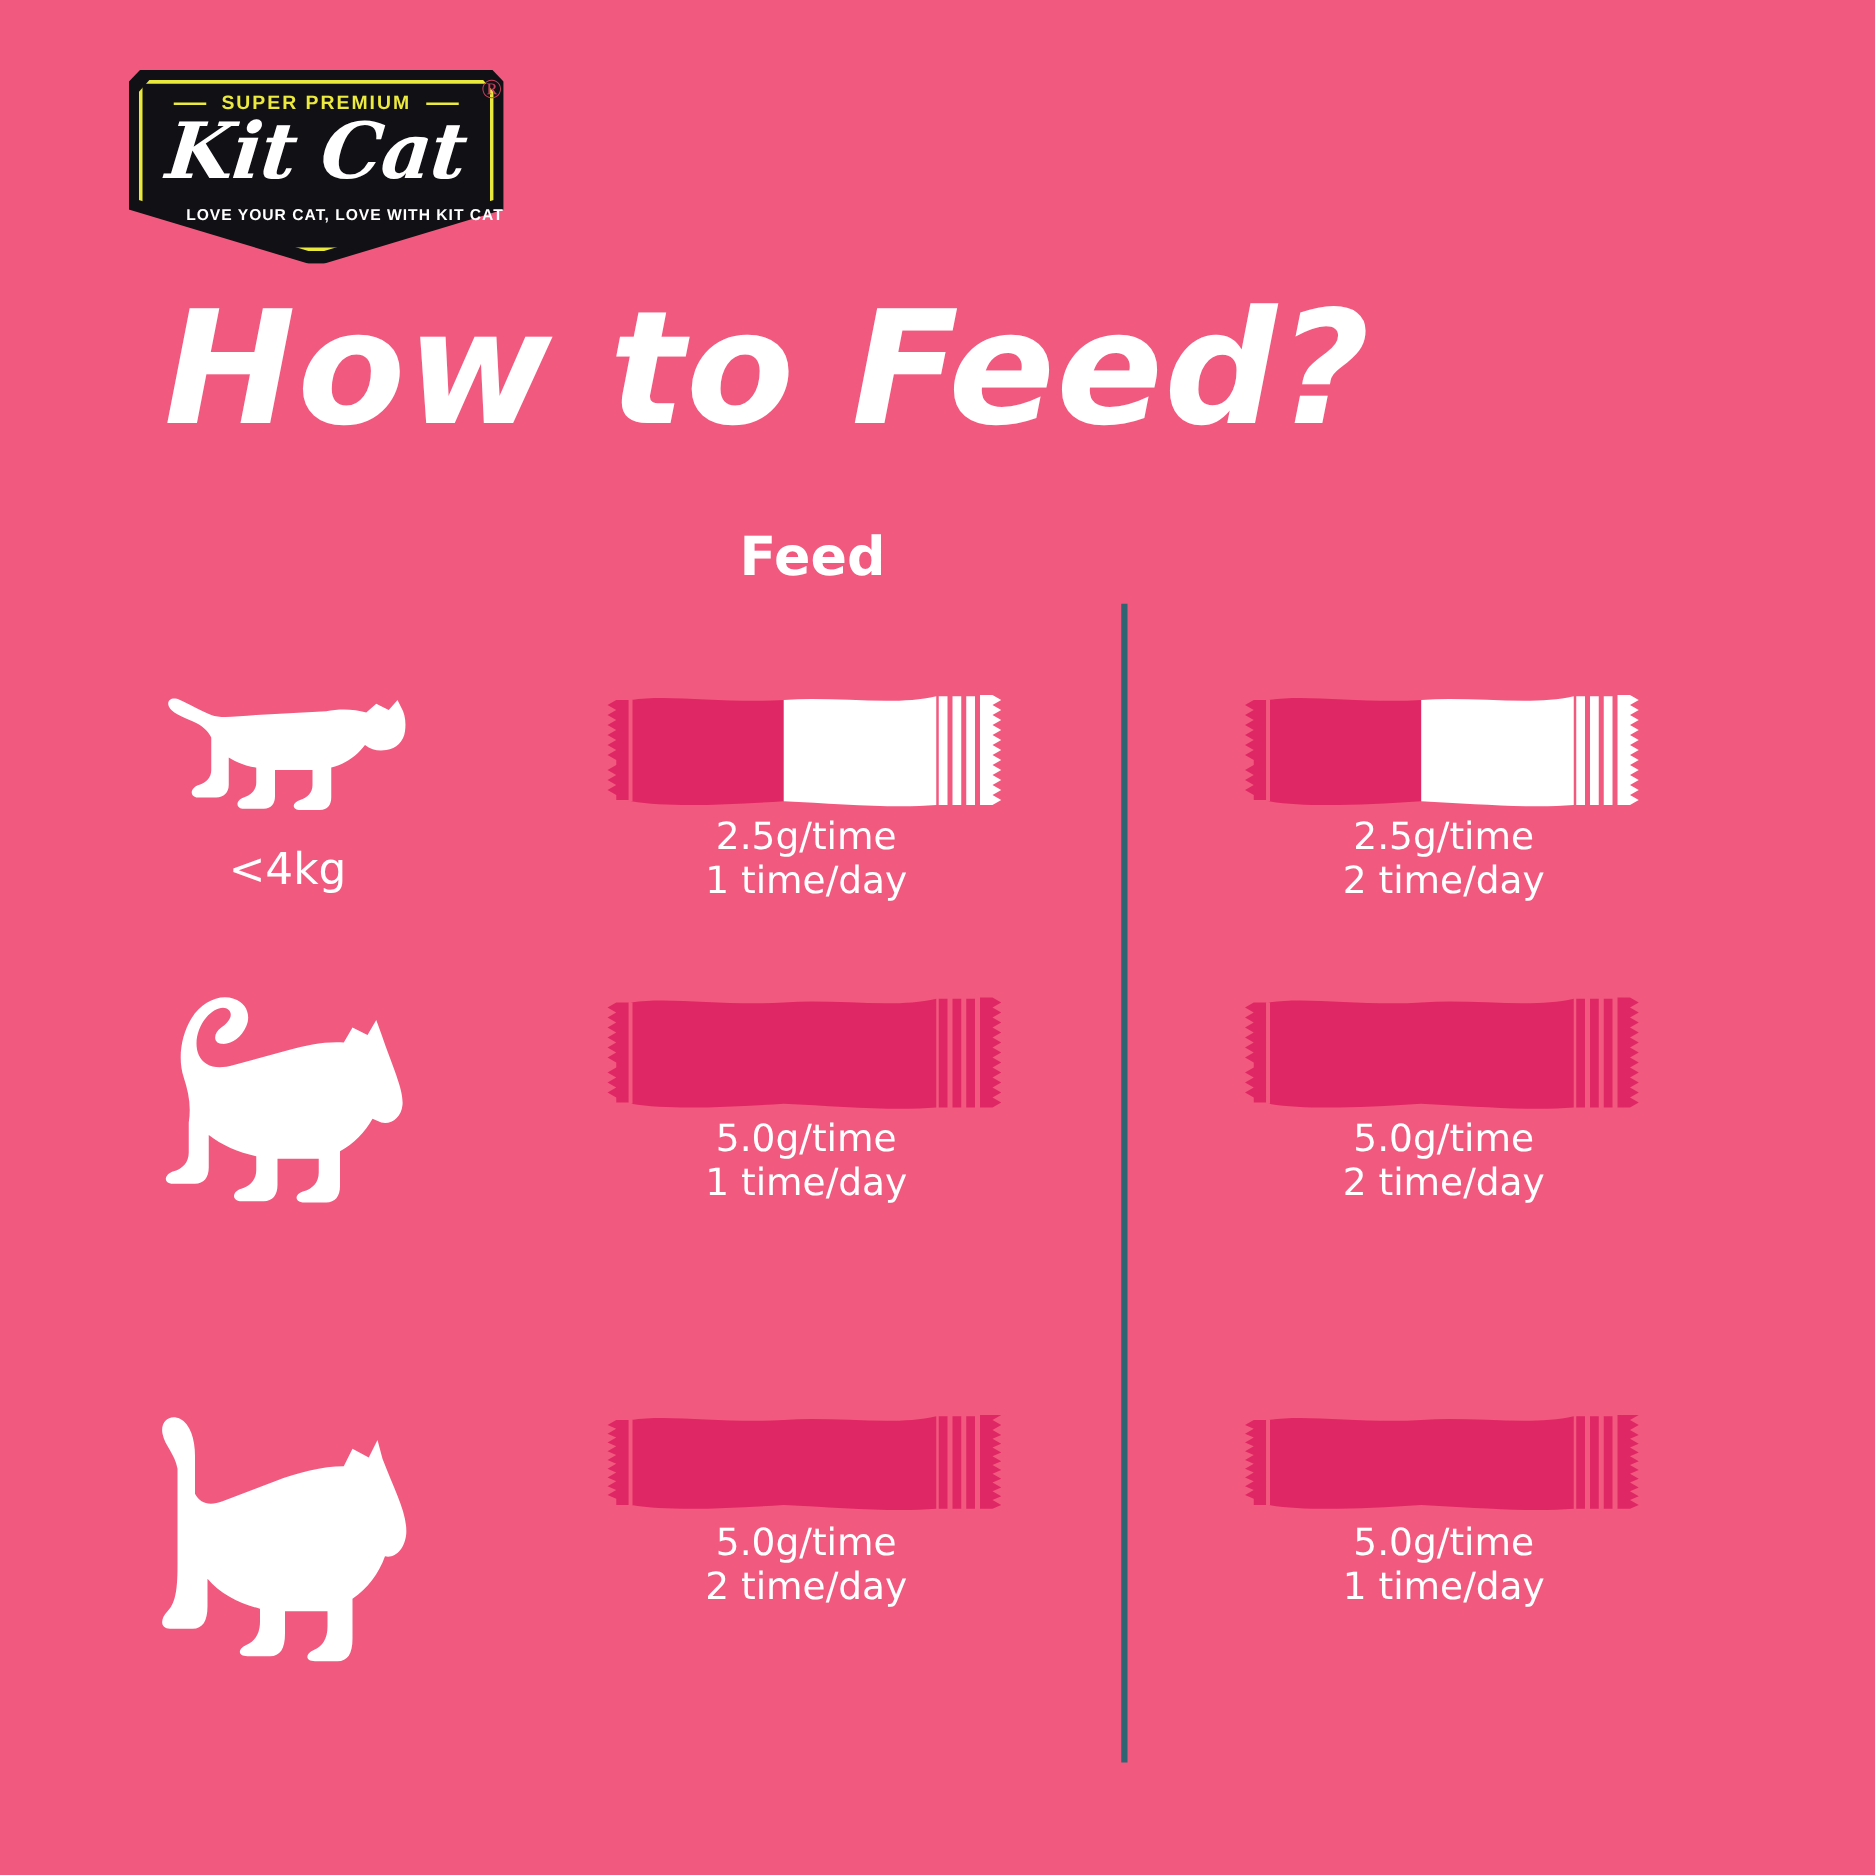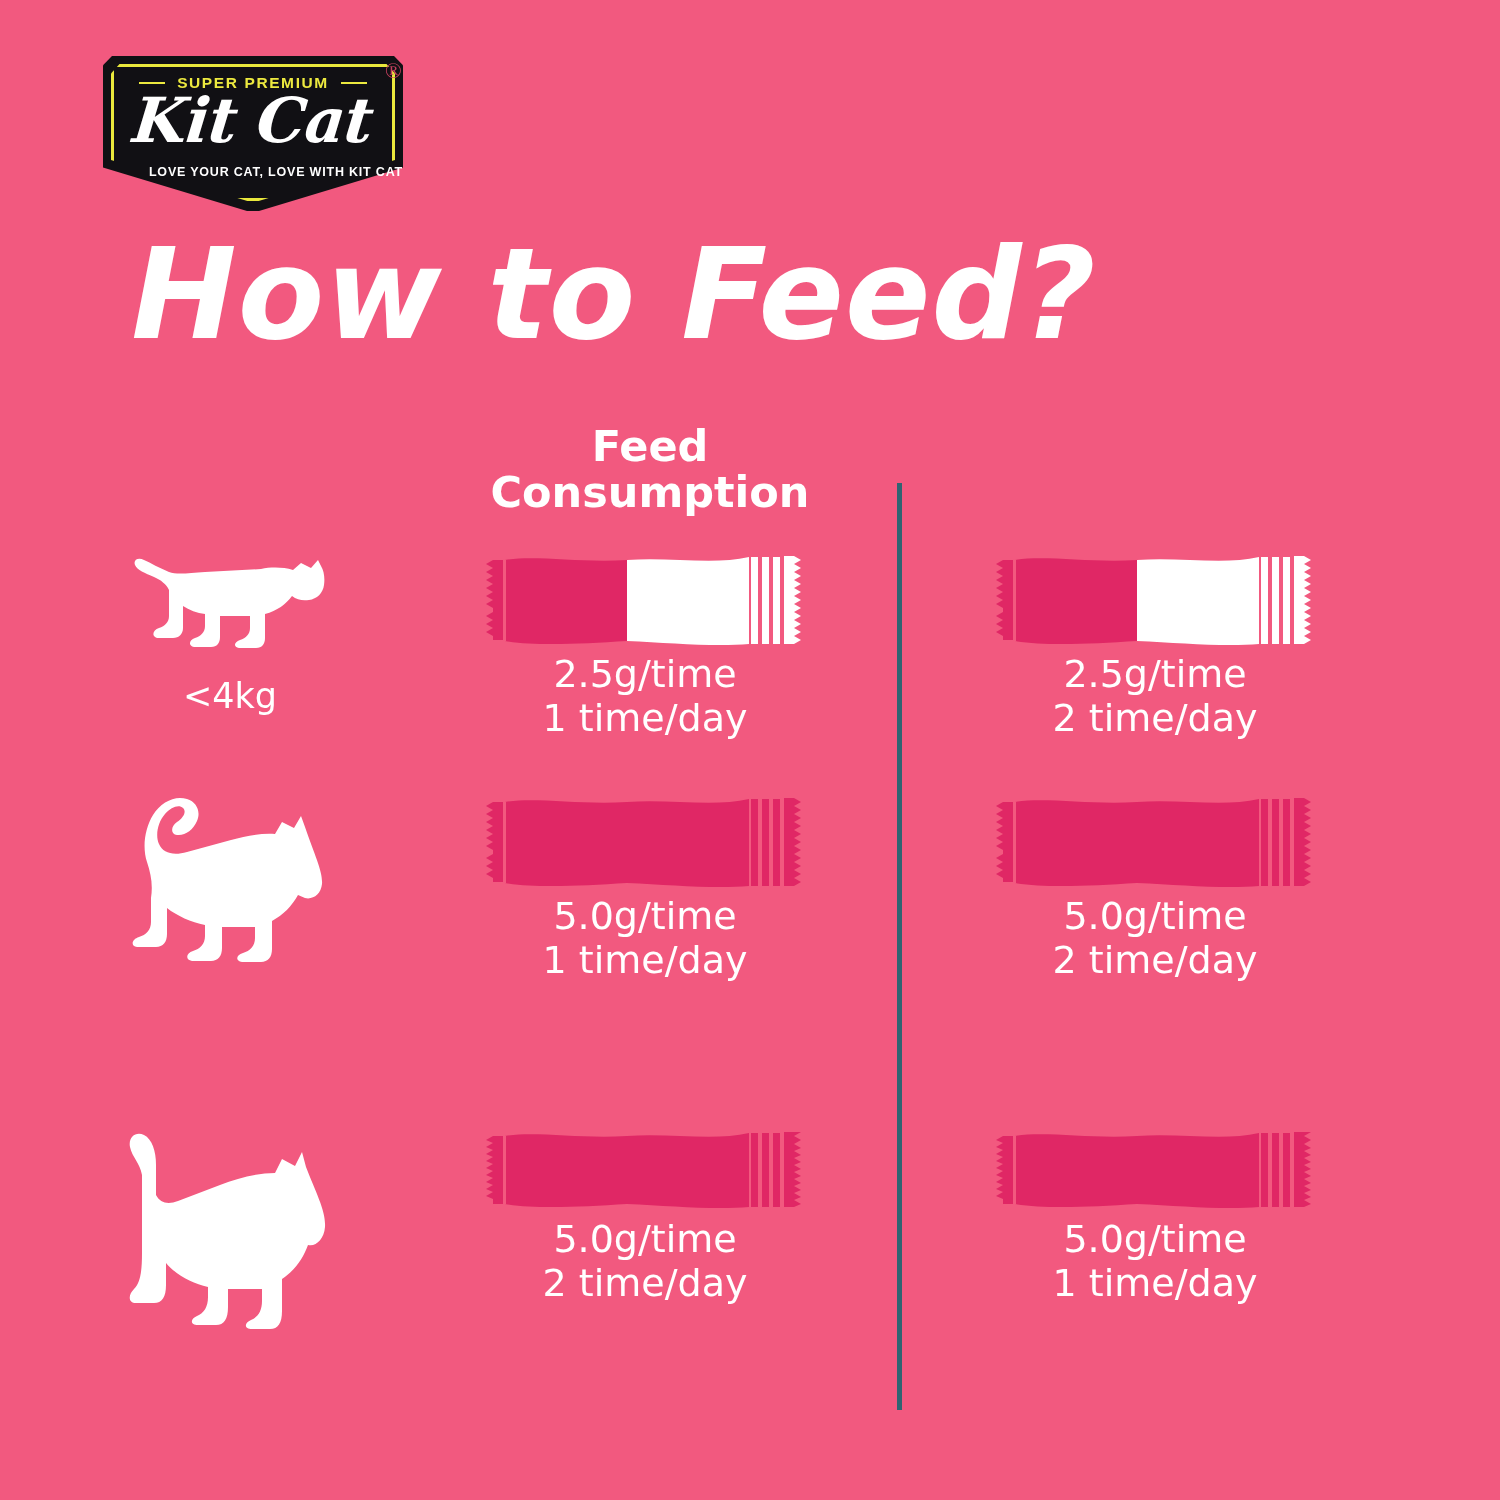--- a/index.html
+++ b/index.html
@@ -175,21 +175,21 @@
     position: absolute;
     width: 420px;
     text-align: center;
   }
   .dose-cell.daily    { left: 435px; }
   .dose-cell.recovery { left: 945px; }
 
   .sachet-holder { display: block; margin: 0 auto; }
   .dose-text {
     color: #ffffff;
-    font-size: 38px;
+    font-size: 30px;
     line-height: 1.17;
     font-weight: 500;
     font-family: "DejaVu Sans", sans-serif;
     white-space: pre-line;
   }
 </style>
 </head>
 <body>
 
 <div class="poster">
@@ -200,21 +200,20 @@
     <div class="logo-super">SUPER PREMIUM</div>
     <div class="logo-name">Kit Cat</div>
     <div class="logo-tag">LOVE YOUR CAT, LOVE WITH KIT CAT</div>
   </div>
   <div class="logo-reg">®</div>
 
   <div class="title">How to Feed?</div>
 
   <div class="col-head daily">
     <div>Feed</div>
-    <div>Consumption</div>
   </div>
 
   <div class="divider"></div>
 
   <div class="row r1">
 
     <div class="cat-cell">
       <svg class="cat-svg" width="210" height="110" viewBox="0 0 210 110">
         <path fill="#ffffff" d="M196,18 L193,12 L186,20 L176,15 L168,22 C158,19 146,19 136,21 L80,24 C64,25 52,27 44,24 C34,20 26,15 19,12 C13,9 8,12 10,17 C12,22 20,25 29,29 C36,32 41,36 44,42 L44,68 C44,74 40,78 34,80 C28,82 26,88 32,90 L48,90 C54,90 58,86 58,80 L58,58 C64,62 72,65 80,66 L80,78 C80,84 76,88 70,90 C64,92 63,98 69,99 L86,99 C92,99 95,95 95,89 L95,68 L125,68 L125,80 C125,86 121,90 115,92 C109,94 108,99 114,100 L131,100 C137,100 140,96 140,90 L140,66 C152,63 161,56 167,48 C172,52 178,53 184,52 C192,51 198,45 199,37 C200,30 199,23 196,18 Z"></path>
       </svg>

